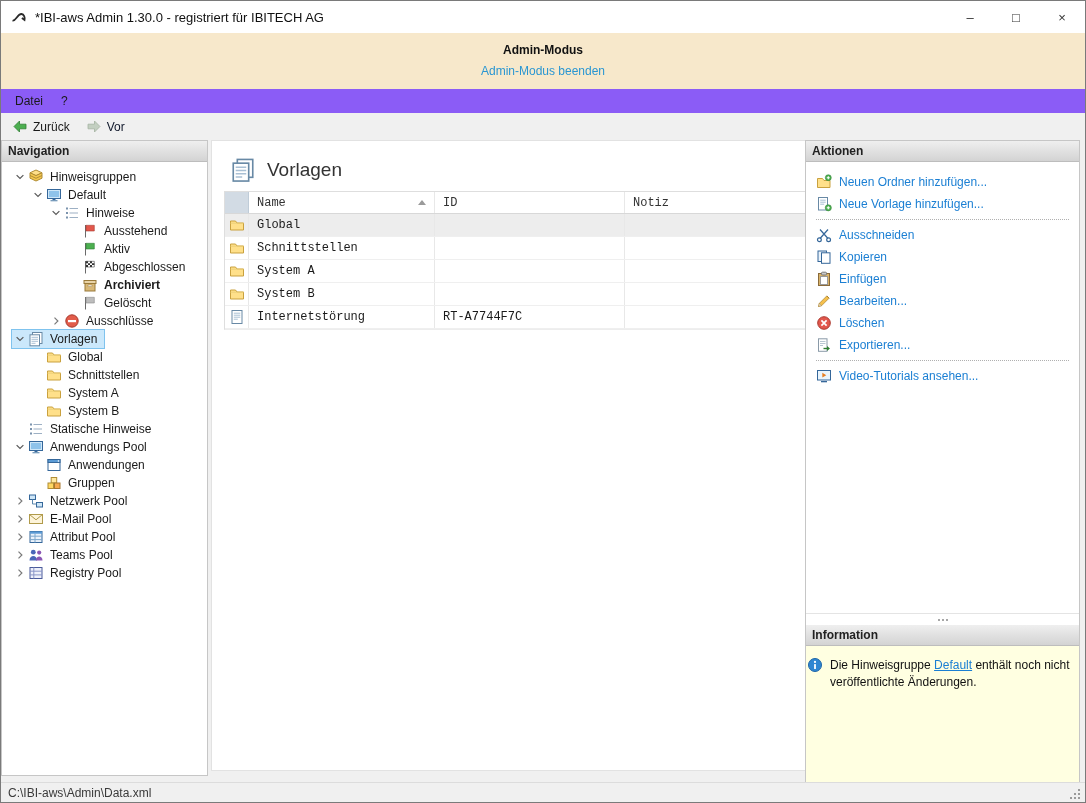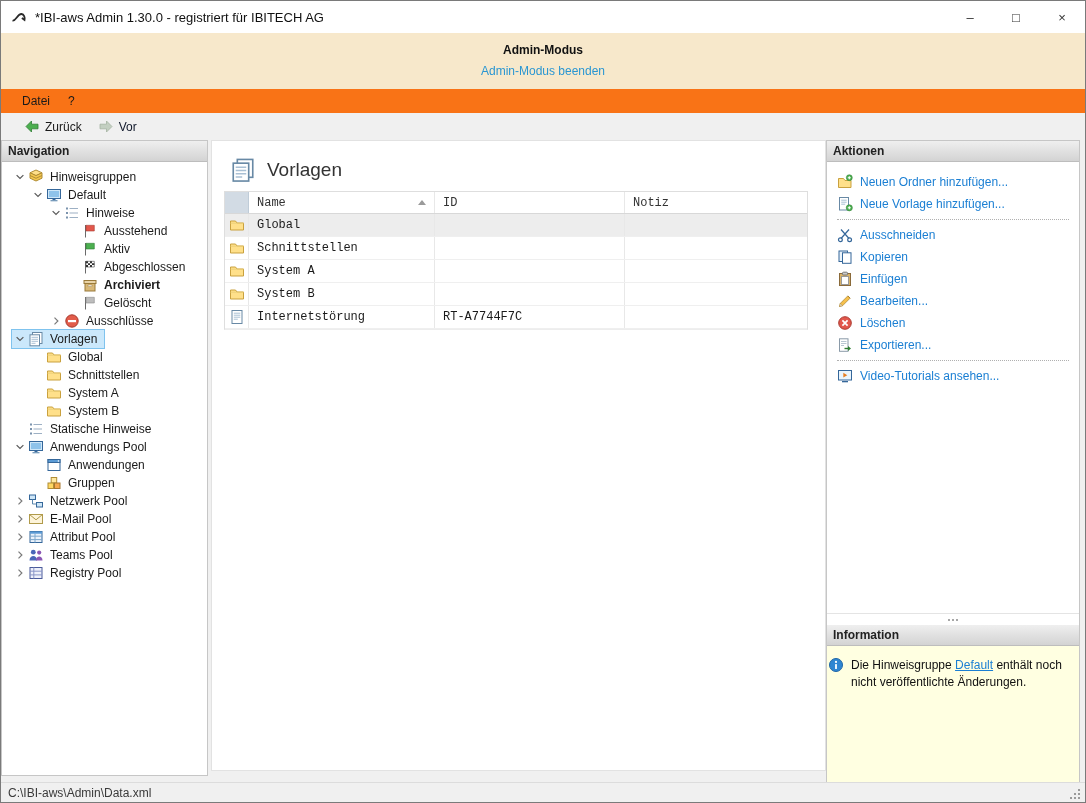--- a/index.html
+++ b/index.html
@@ -19,23 +19,23 @@
   .win-controls { margin-left:auto; display:flex; height:100%; }
   .win-btn { width:46px; display:flex; align-items:center; justify-content:center;
              font-size:13px; color:#333; cursor:pointer; }
 
   
   .banner { height:56px; background:#f7e8cb; text-align:center; padding-top:10px; }
   .banner-title { font-weight:bold; color:#111; }
   .banner-link { color:#2a96d2; margin-top:7px; display:inline-block; cursor:pointer; }
 
   
-  .menubar { height:24px; background:#f97316; display:flex; align-items:center; padding-left:12px; }
+  .menubar { height:24px; background:#8b5cf6; display:flex; align-items:center; padding-left:5px; }
   .menu-item { padding:3px 9px; cursor:pointer; }
-  .toolbar { height:27px; display:flex; align-items:center; padding-left:16px; gap:2px; }
+  .toolbar { height:27px; display:flex; align-items:center; padding-left:4px; gap:2px; }
   .tool-btn { display:flex; align-items:center; gap:5px; padding:2px 7px; cursor:pointer; }
   .tool-btn.disabled { color:#0f172a; cursor:default; }
 
   
   .workspace { position:absolute; top:139px; left:0; right:0; bottom:20px; }
 
   .panel-header { height:21px; background:linear-gradient(#efefef,#d3d3d3);
     border-bottom:1px solid #bdbdbd; font-weight:bold; padding:3px 6px; color:#222;
     flex:0 0 auto; }
 
@@ -71,21 +71,21 @@
   .c-icon { width:24px; display:flex; align-items:center; justify-content:center;
     border-right:1px solid #e8e8e8; flex:0 0 auto; }
   .header .c-icon { background:#d2dbe4; border-right:1px solid #bfccd8; }
   .c-name { width:186px; padding:0 8px; border-right:1px solid #e8e8e8; display:flex; align-items:center; }
   .c-id { width:190px; padding:0 8px; border-right:1px solid #e8e8e8; display:flex; align-items:center; }
   .c-notiz { flex:1; padding:0 8px; display:flex; align-items:center; }
   .sort-asc { margin-left:auto; width:0; height:0; border-left:4px solid transparent;
     border-right:4px solid transparent; border-bottom:5px solid #9a9a9a; }
 
   
-  .right-panel { position:absolute; right:5px; top:0; width:254px; height:644px;
+  .right-panel { position:absolute; right:5px; top:0; width:275px; height:644px;
     display:flex; flex-direction:column; border:1px solid #c6c6c6; background:#fff; overflow:hidden; }
   .actions-body { height:451px; padding:9px 0 0 10px; }
   .action-item { display:flex; align-items:center; gap:7px; height:22px; color:#1b7fd3; cursor:pointer; }
   .aicon { width:16px; height:16px; display:inline-flex; flex:0 0 auto; }
   .action-sep { border-top:1px dotted #b0b0b0; margin:4px 10px 4px 0; }
   .splitter { height:12px; display:flex; align-items:center; justify-content:center;
     border-top:1px solid #e4e4e4; cursor:row-resize; }
   .info-body { flex:1; background:#ffffe1; padding:11px 9px 0 1px; display:flex; gap:7px; align-items:flex-start; }
   .iicon { width:16px; height:16px; flex:0 0 auto; }
   .info-text { line-height:1.4; color:#111; }

